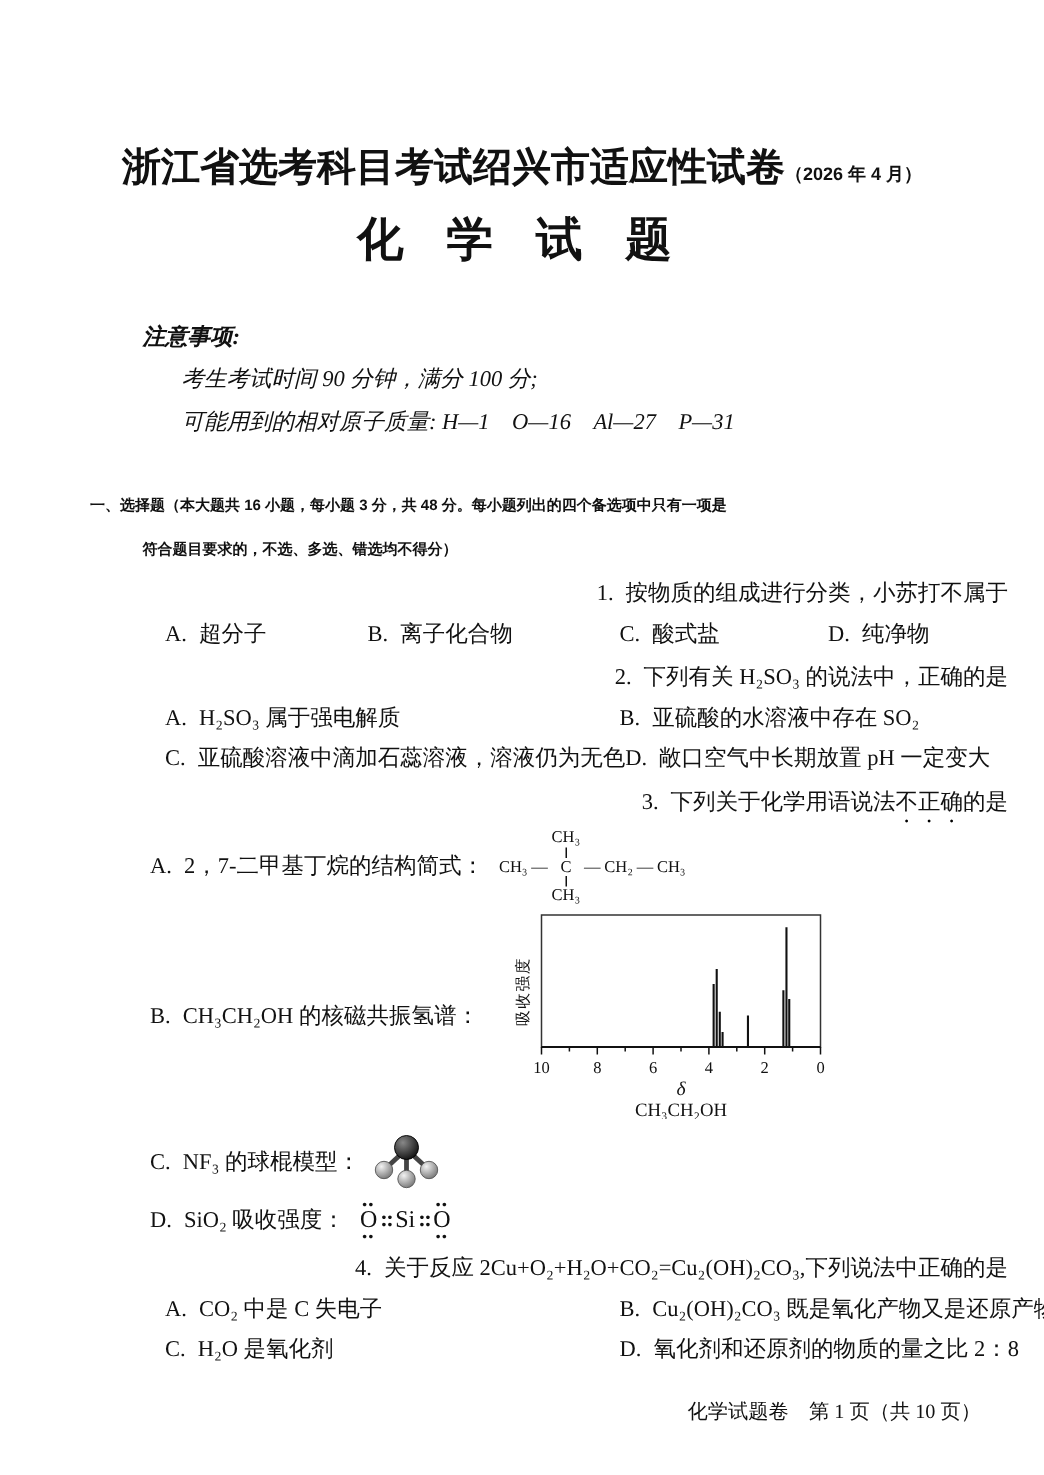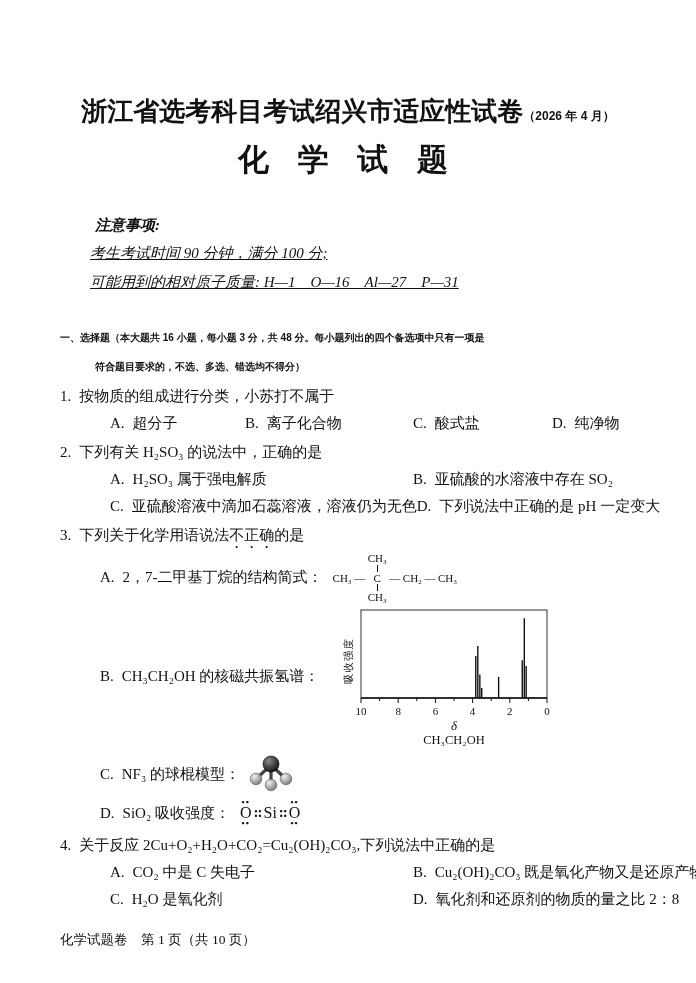--- a/index.html
+++ b/index.html
@@ -11,26 +11,26 @@
     font-size:15px;overflow:hidden;
   }
   .center{text-align:center;}
   .title-line{line-height:30px;white-space:nowrap;margin-right:36px;}
   .title-main{font-size:26px;font-weight:bold;font-family:"Liberation Sans","DejaVu Sans",sans-serif;}
   .title-paren{font-size:12px;font-weight:bold;font-family:"Liberation Sans","DejaVu Sans",sans-serif;}
   .subtitle{font-size:31px;font-weight:bold;letter-spacing:10px;margin-top:12px;line-height:34px;
     font-family:"Liberation Sans","DejaVu Sans",sans-serif;margin-right:36px;}
   .notes{margin-top:34px;}
   .notes-heading{font-weight:bold;font-style:italic;line-height:28px;margin-left:35px;}
-  .note-line{font-style:italic;line-height:29px;margin-left:30px;text-decoration:underline;}
+  .note-line{font-style:italic;line-height:29px;margin-left:61px;}
   .section{margin-top:26px;font-weight:bold;font-size:10px;
     font-family:"Liberation Sans","DejaVu Sans",sans-serif;}
   .section .l1{line-height:29px;}
   .section .l2{line-height:29px;margin-left:35px;}
-  .qstem{line-height:27px;margin-top:2px;white-space:nowrap;}
+  .qstem{line-height:27px;margin-top:2px;white-space:nowrap;text-align:right;}
   .qnum{margin-right:8px;}
   .optrow4{display:flex;margin-left:50px;line-height:27px;white-space:nowrap;}
   .optrow4 .o1{flex:0 0 135px;}
   .optrow4 .o2{flex:0 0 168px;}
   .optrow4 .o3{flex:0 0 139px;}
   .optrow4 .o4{flex:1 1 auto;}
   .optrow2{display:flex;margin-left:50px;line-height:27px;white-space:nowrap;}
   .optrow2 .left{flex:0 0 303px;}
   .optrow2 .right{flex:1 1 auto;}
   .optlabel{margin-right:8px;}
@@ -56,21 +56,21 @@
   
   .eform{display:inline-flex;align-items:center;margin-left:10px;line-height:1;}
   .oatom{display:inline-flex;flex-direction:column;align-items:center;}
   .lp{font-size:9px;line-height:5px;letter-spacing:1px;font-weight:bold;}
   .osym,.sisym{font-size:16px;line-height:16px;}
   .bdots{font-size:15px;font-weight:bold;letter-spacing:-1px;margin:0 2px;}
   .ballsvg{margin-left:8px;}
   .rowA{margin-top:0px;}
   .rowC{margin-top:4px;line-height:34px;}
   .rowD{margin-top:2px;line-height:34px;}
-  .footer{text-align:left;margin-top:18px;font-size:13.5px;margin-right:18px;}
+  .footer{text-align:right;margin-top:18px;font-size:13.5px;margin-right:18px;}
 </style>
 </head>
 <body>
 
 <div class="center title-line">
   <span class="title-main">浙江省选考科目考试绍兴市适应性试卷</span><span class="title-paren">（2026 年 4 月）</span>
 </div>
 <div class="center subtitle">化 学 试 题</div>
 
 <div class="notes">
@@ -96,21 +96,21 @@
 
 <div class="qstem">
   <span class="qnum">2.</span><span>下列有关 H₂SO₃ 的说法中，正确的是</span>
 </div>
 <div class="optrow2">
   <span class="left"><span class="optlabel">A.</span><span>H₂SO₃ 属于强电解质</span></span>
   <span class="right"><span class="optlabel">B.</span><span>亚硫酸的水溶液中存在 SO₂</span></span>
 </div>
 <div class="optrow2">
   <span class="left"><span class="optlabel">C.</span><span>亚硫酸溶液中滴加石蕊溶液，溶液仍为无色</span></span>
-  <span class="right"><span class="optlabel">D.</span><span>下列说法中正确的是 pH 一定变大</span></span>
+  <span class="right"><span class="optlabel">D.</span><span>敞口空气中长期放置 pH 一定变大</span></span>
 </div>
 
 <div class="qstem">
   <span class="qnum">3.</span><span>下列关于化学用语说法</span><span class="emph">不正确</span><span>的是</span>
 </div>
 
 <div class="q3row rowA">
   <span class="lbl"><span class="optlabel">A.</span><span>2，7-二甲基丁烷的结构简式：</span></span>
   <span class="struct">
     <span class="gc3r1">

